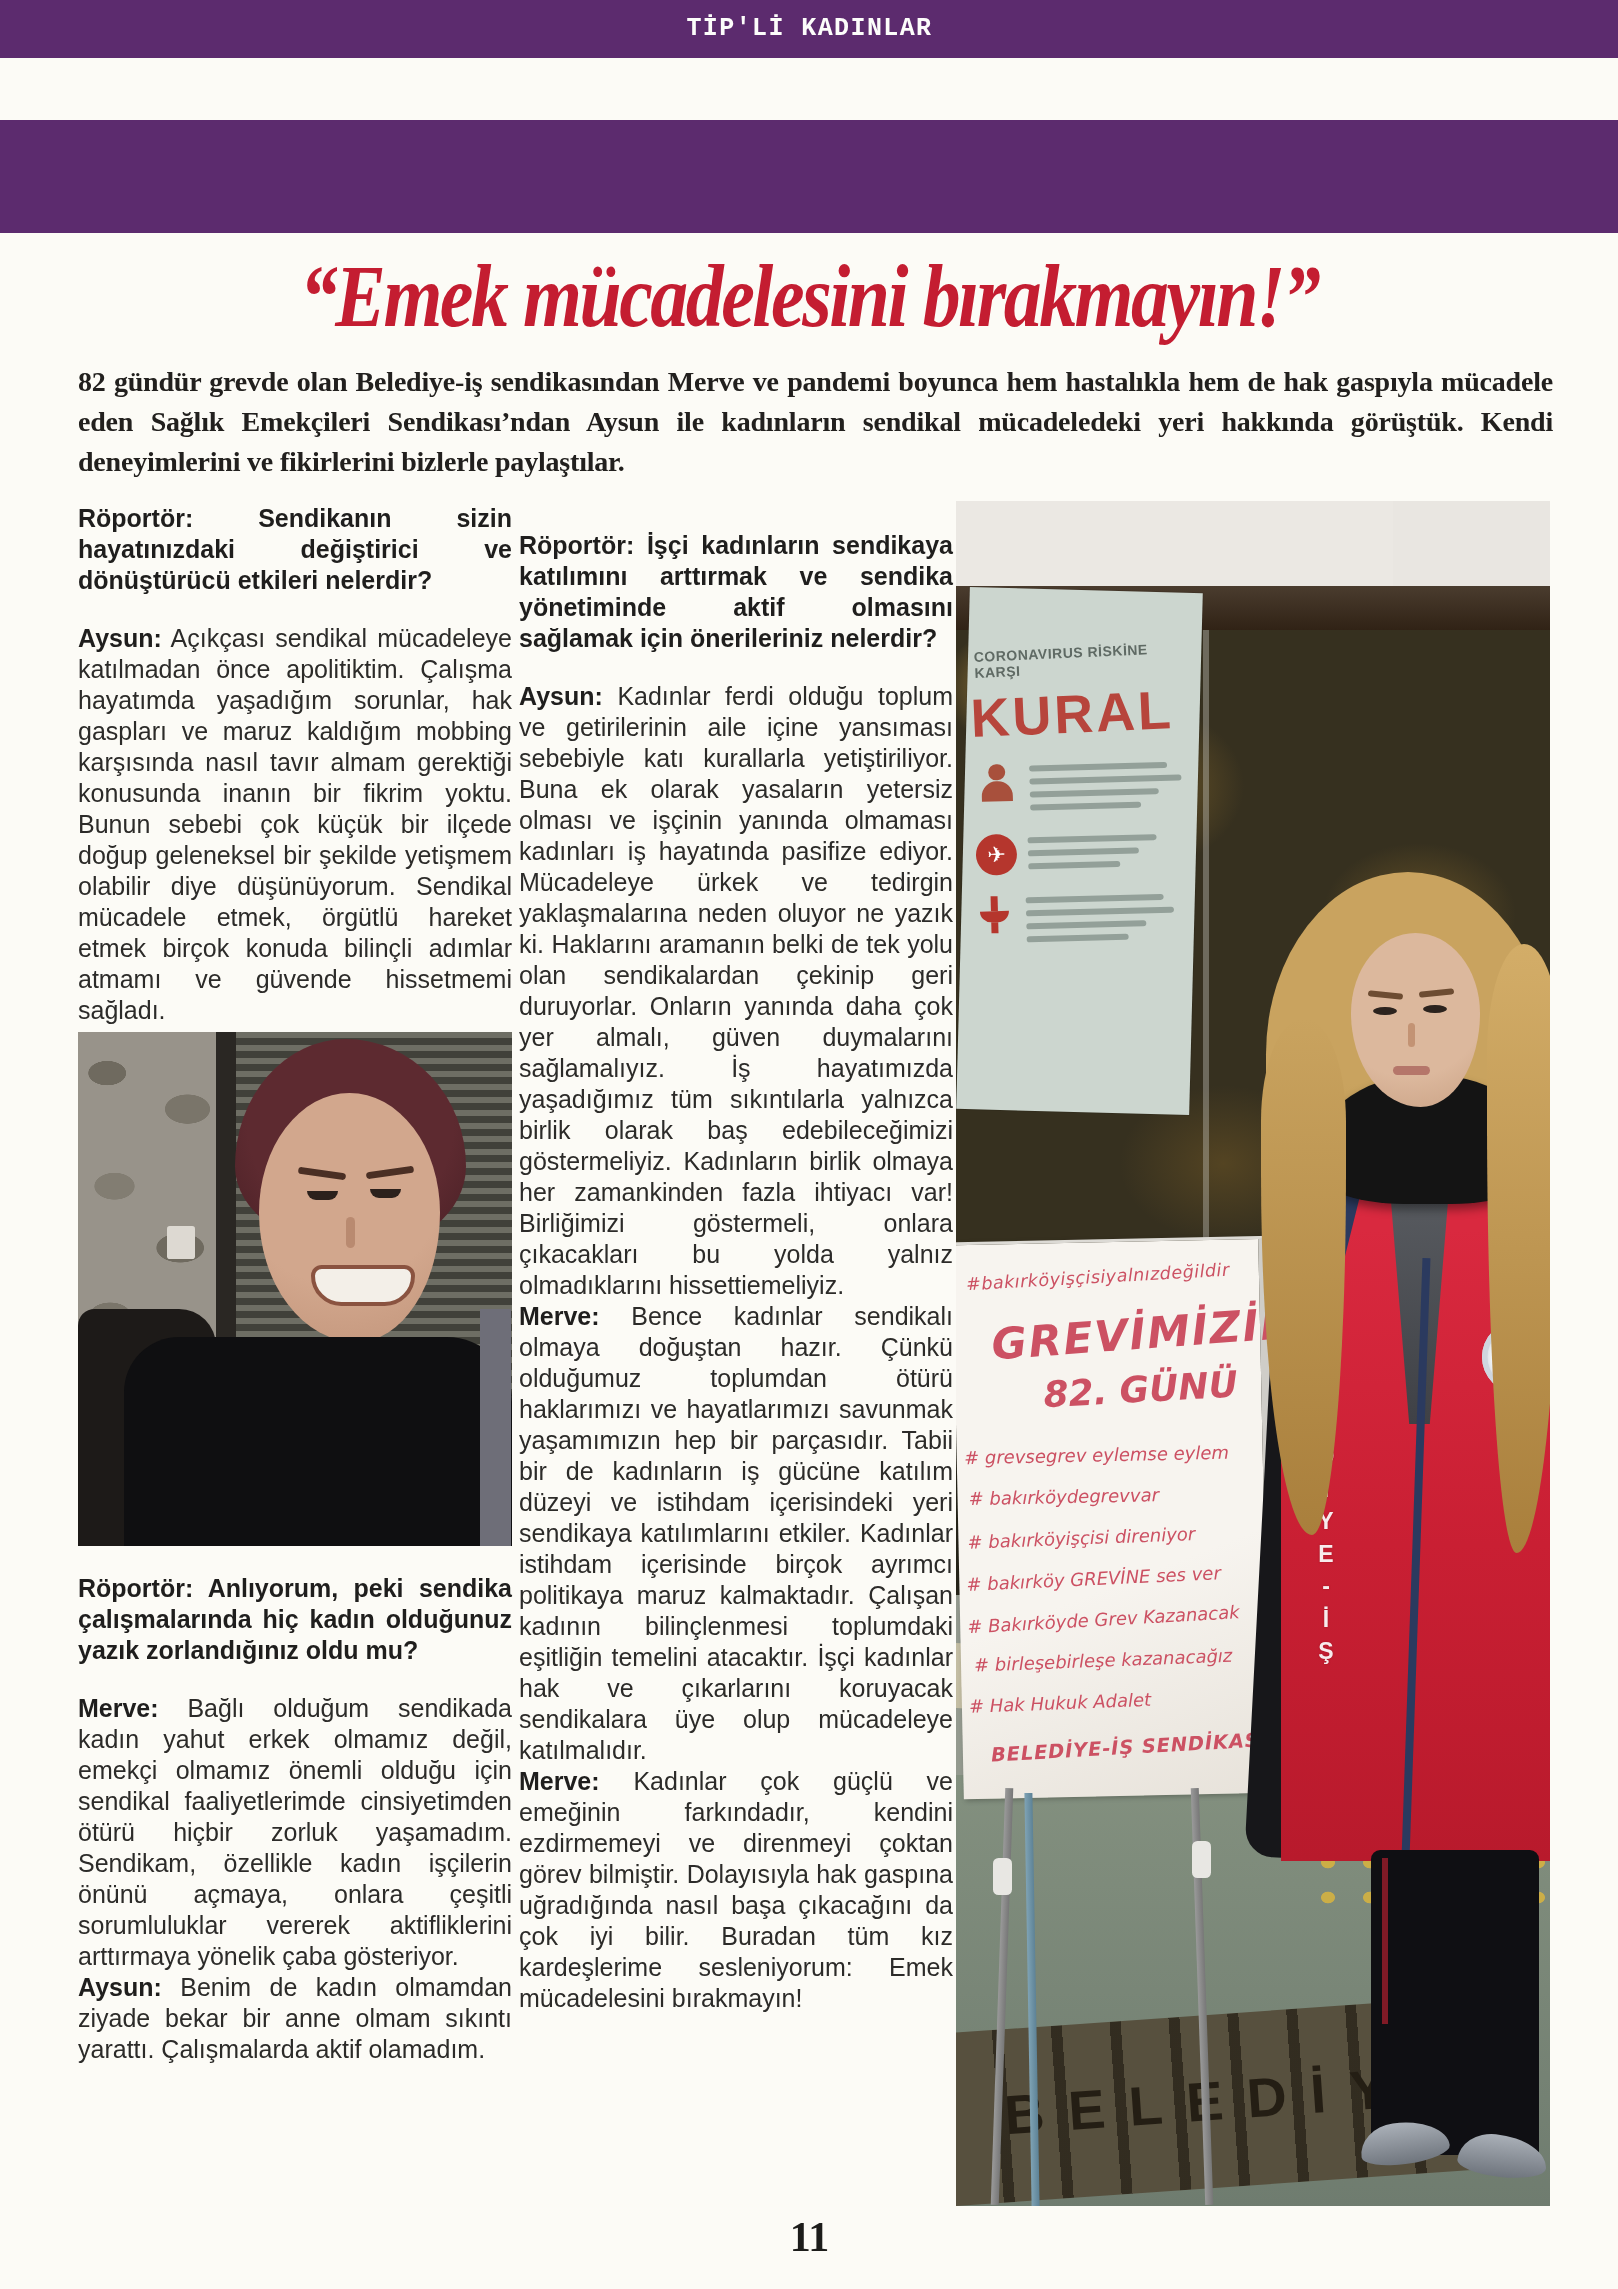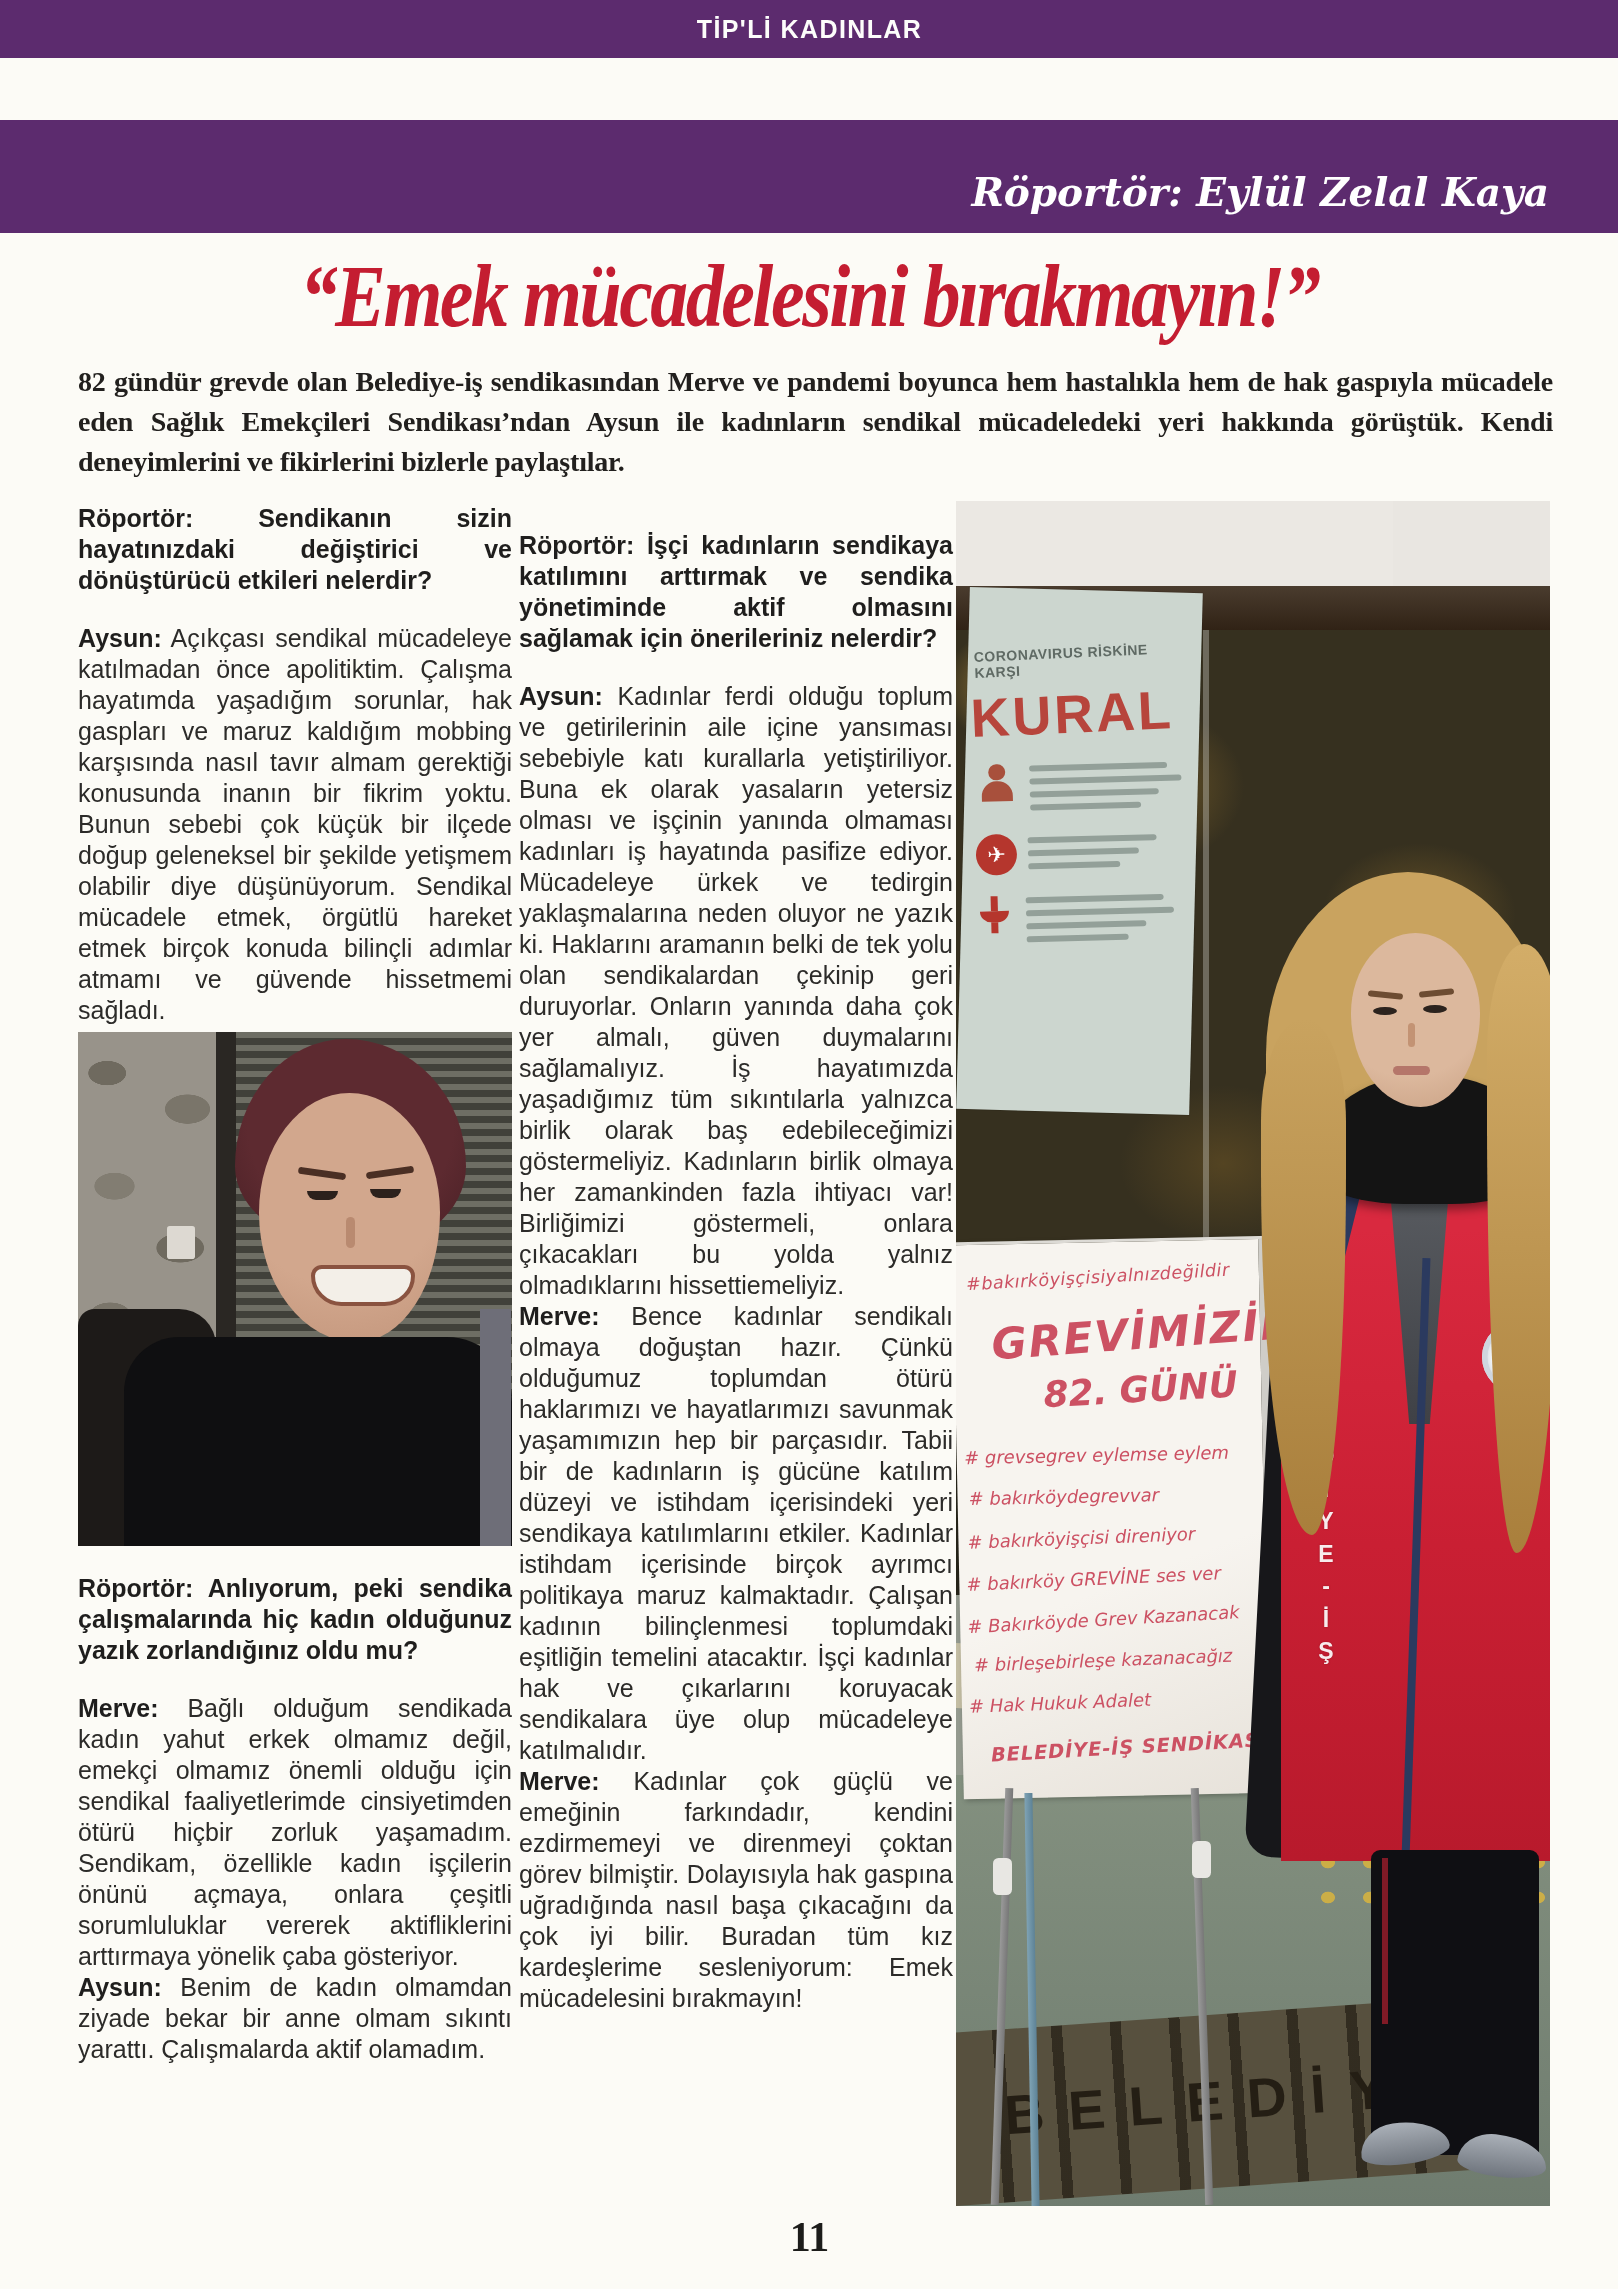--- a/index.html
+++ b/index.html
@@ -1,20 +1,20 @@
 <!DOCTYPE html>
 <html lang="tr" style="font-size:14.8px"><head>
 <meta charset="utf-8">
 <style>
   html,body{margin:0;padding:0;background:#e9e9e9;}
   .page{position:relative;width:1619px;height:2290px;background:#fcfbf6;
         font-family:"Liberation Sans",sans-serif;overflow:hidden;}
 
   
-  .topbar{position:absolute;left:0;top:0;width:1619px;height:58px;background:#5c2b6e;}
+  .topbar{position:absolute;left:0;top:0;width:1619px;height:58px;background:#5c2b6e;font-family:Liberation Mono, monospace;}
   .topbar .tag{display:block;text-align:center;line-height:58px;color:#fdfdfb;
       font-weight:bold;font-size:25px;letter-spacing:1.4px;}
   .banner{position:absolute;left:0;top:120px;width:1619px;height:113px;background:#5c2b6e;}
   .banner .section-title{position:absolute;left:78px;top:3.7px;color:#fff;
       font-family:"DejaVu Serif",serif;font-weight:bold;font-style:italic;font-size:74px;}
   .banner .byline{position:absolute;right:70px;bottom:18.5px;color:#fff;
       font-family:"DejaVu Serif",serif;font-weight:bold;font-style:italic;font-size:39px;}
 
   
   .headline{position:absolute;left:0;top:246px;width:1619px;text-align:center;white-space:nowrap;}
@@ -193,21 +193,20 @@
 </head>
 <body>
 
 <div class="page">
 
   <div class="topbar">
     <span class="tag">TİP'Lİ KADINLAR</span>
   </div>
 
   <div class="banner">
-    <span class="byline">Röportör: Eylül Zelal Kaya</span>
   </div>
 
   <div class="headline">
     <span>“Emek mücadelesini bırakmayın!”</span>
   </div>
   <div class="intro">82 gündür grevde olan Belediye-iş sendikasından Merve ve pandemi boyunca hem hastalıkla hem de hak gaspıyla mücadele eden Sağlık Emekçileri Sendikası’ndan Aysun ile kadınların sendikal mücadeledeki yeri hakkında görüştük. Kendi deneyimlerini ve fikirlerini bizlerle paylaştılar.</div>
 
   <div class="col col1">
     <p class="q first">Röportör: Sendikanın sizin hayatınızdaki değiştirici ve dönüştürücü etkileri nelerdir?</p>
     <p><b>Aysun:</b><span> Açıkçası sendikal mücadeleye katılmadan önce apolitiktim. Çalışma hayatımda yaşadığım sorunlar, hak gaspları ve maruz kaldığım mobbing karşısında nasıl tavır almam gerektiği konusunda inanın bir fikrim yoktu. Bunun sebebi çok küçük bir ilçede doğup geleneksel bir şekilde yetişmem olabilir diye düşünüyorum. Sendikal mücadele etmek, örgütlü hareket etmek birçok konuda bilinçli adımlar atmamı ve güvende hissetmemi sağladı.</span></p>

